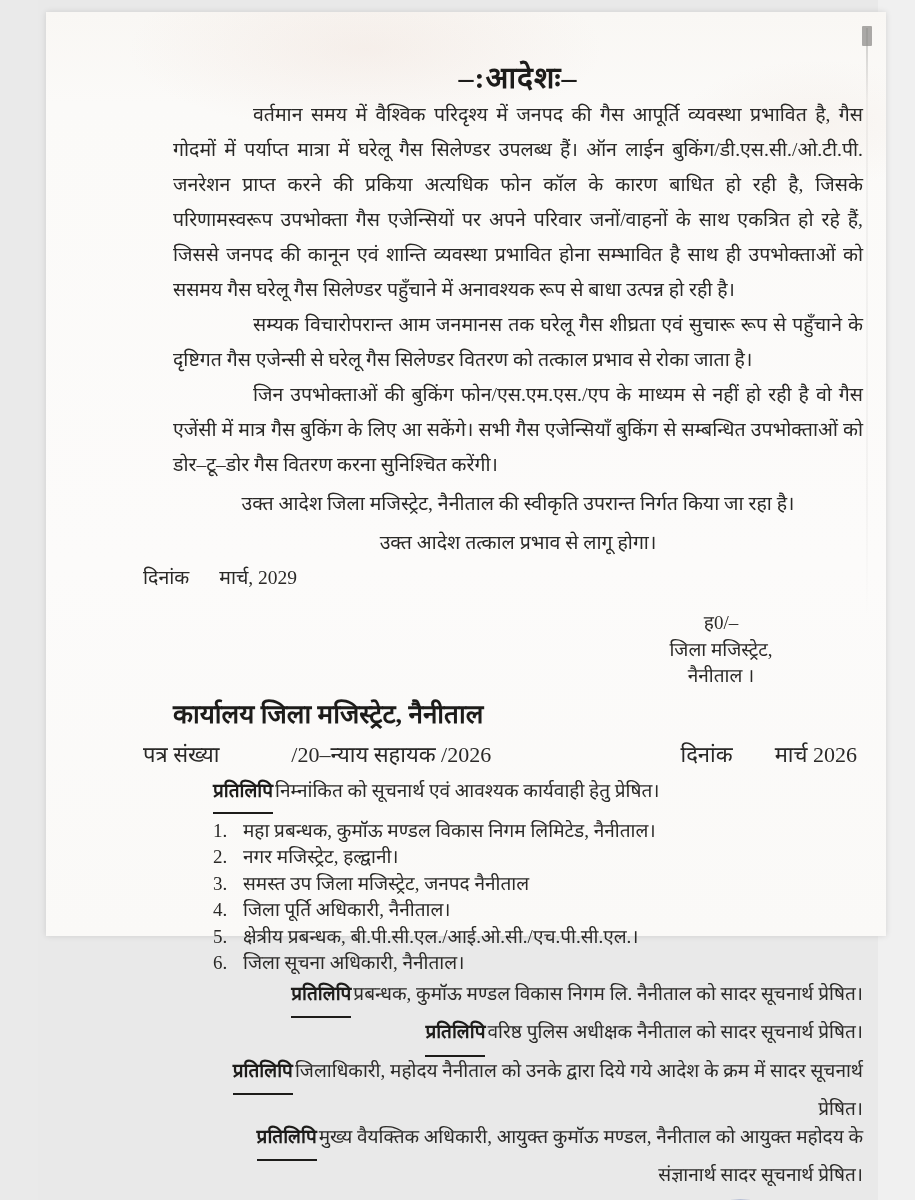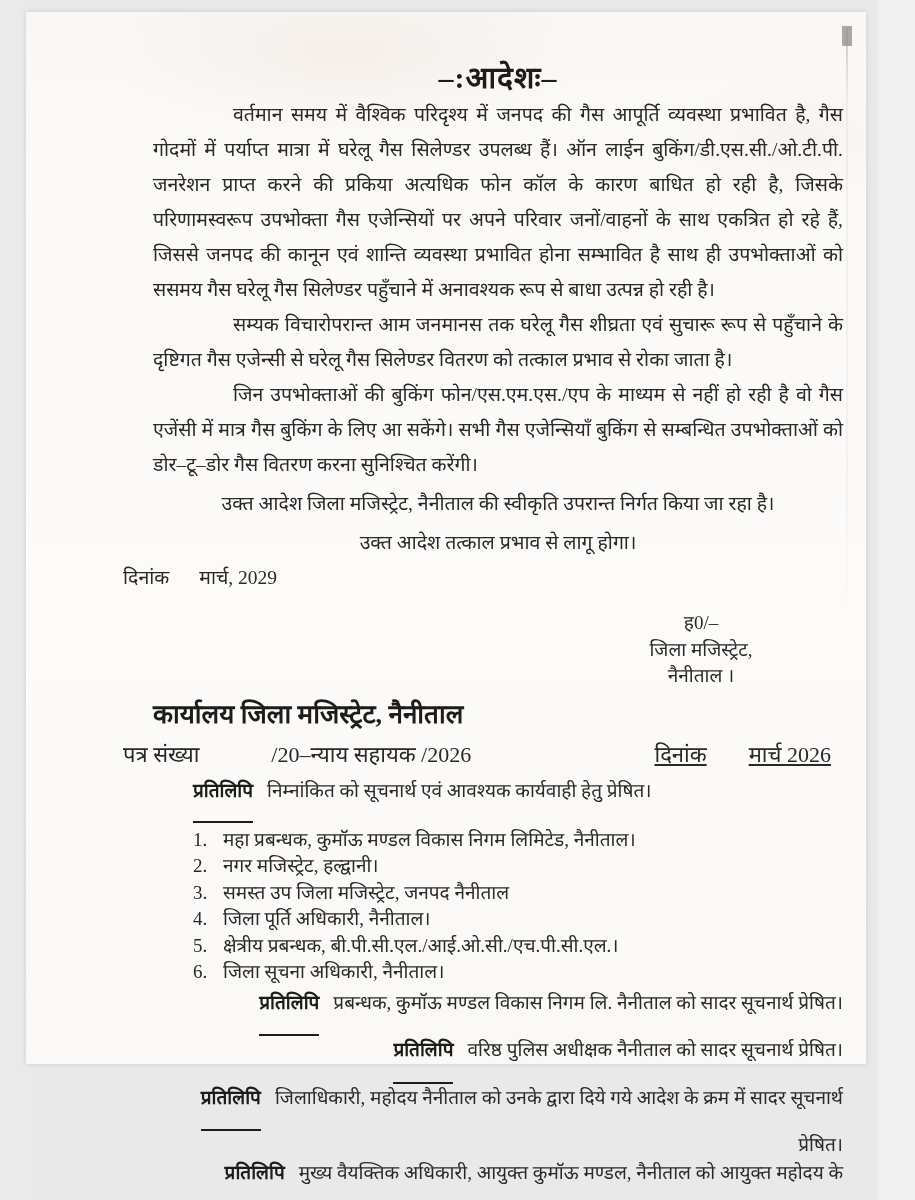--- a/index.html
+++ b/index.html
@@ -4,21 +4,21 @@
 <style>
   html,body{margin:0;padding:0;}
   body{
     width:915px;height:1200px;position:relative;overflow:hidden;
     background:#e9e9e9;
     font-family:"Liberation Serif","DejaVu Serif",serif;
   }
   .scan-bg-left{position:absolute;left:0;top:0;width:38px;height:1200px;background:#eaeaea;}
   .scan-bg-right{position:absolute;left:878px;top:0;width:37px;height:1200px;background:#f0f0f0;}
   .page{
-    position:absolute;left:26px;top:12px;width:840px;height:1052px;
+    position:absolute;left:46px;top:12px;width:840px;height:924px;
     background:
       radial-gradient(ellipse 340px 120px at 38% 4%, rgba(226,196,182,0.18), rgba(226,196,182,0) 70%),
       radial-gradient(ellipse 200px 90px at 92% 12%, rgba(226,203,188,0.15), rgba(226,203,188,0) 70%),
       linear-gradient(180deg,#f9f7f4 0%,#fbfaf8 10%,#fcfbfa 60%,#faf9f7 100%);
     box-shadow:0 0 6px rgba(0,0,0,0.12);
     color:#262523;
   }
   .crease{position:absolute;left:820px;top:16px;width:2px;height:590px;
     background:linear-gradient(180deg,rgba(60,60,60,0.25),rgba(90,90,90,0.07) 12%,rgba(90,90,90,0.05) 80%,rgba(90,90,90,0));}
   .crease-notch{position:absolute;left:816px;top:14px;width:10px;height:20px;background:#8f8d8b;opacity:.75;border-radius:1px;}
@@ -34,24 +34,24 @@
 
   .sig-top{margin-top:20px;margin-left:458px;width:180px;text-align:center;
     font-size:19px;line-height:26.5px;color:#2a2927;}
 
   .office-heading{margin-top:5px;text-align:left;font-size:26px;font-weight:bold;color:#1d1c1a;}
 
   .letter-line{margin-top:7px;margin-left:-30px;display:flex;justify-content:space-between;
     font-size:22px;color:#2a2927;}
   .letter-line .gap-wide{display:inline-block;width:72px;}
   .letter-line .gap-mid{display:inline-block;width:42px;}
-  .letter-line .right-part{margin-right:12px;text-decoration:underline;}
+  .letter-line .right-part{margin-right:6px;}
 
   .copies-intro{margin-top:9px;margin-left:40px;font-size:19px;color:#2a2927;}
-  .pl-label{font-weight:bold;color:#1d1c1a;border-bottom:2px solid #1d1c1a;padding-bottom:18px;margin-right:14px;display:inline-block;}
+  .pl-label{font-weight:bold;color:#1d1c1a;border-bottom:2px solid #1d1c1a;padding-bottom:9px;margin-right:2px;display:inline-block;}
   .recipients{margin-top:4px;margin-left:40px;}
   .recipient{display:flex;font-size:19px;line-height:26.5px;color:#2a2927;}
   .recipient .no{width:30px;flex:0 0 30px;}
   .endorsements{margin-top:3px;margin-left:35px;}
   .endorsement{font-size:19px;line-height:27.5px;color:#2a2927;text-align:right;}
 
   .sig-bottom{margin-top:2px;margin-left:428px;width:280px;text-align:center;}
   .swoosh-wrap{position:relative;height:52px;}
   .swoosh{position:absolute;left:48px;top:4px;}
   .hand-date{position:absolute;left:88px;top:24px;font-size:21px;font-weight:bold;

